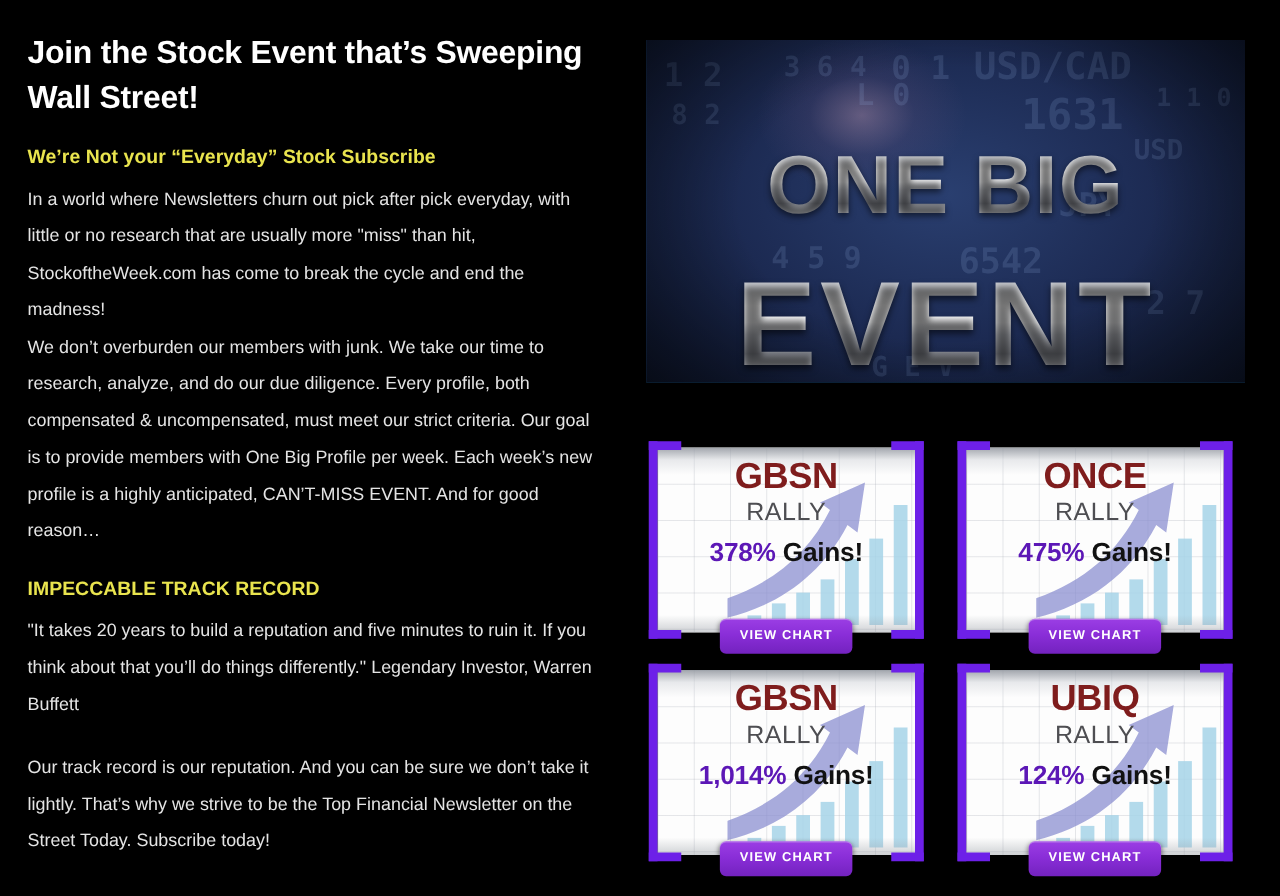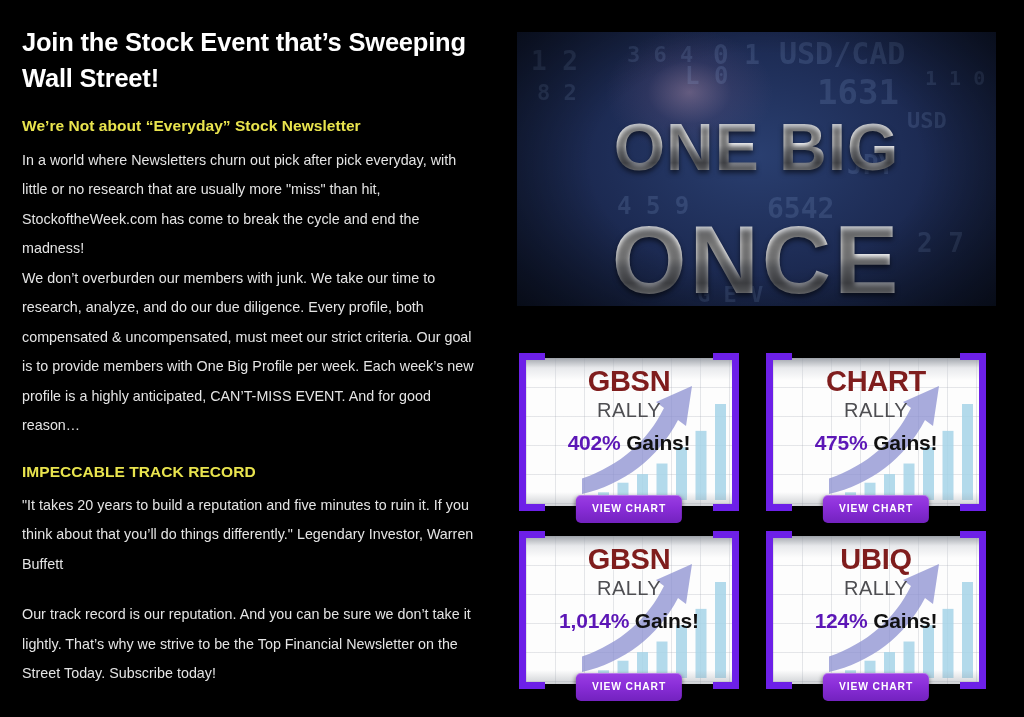--- a/index.html
+++ b/index.html
@@ -251,21 +251,21 @@
 </style>
 </head>
 <body>
 
 <div id="page">
 
   <div id="left-col">
 
     <h1 id="headline">Join the Stock Event that’s Sweeping Wall Street!</h1>
 
-    <h2 class="sub-heading" style="margin-top:0;">We’re Not about “Everyday” Stock Newsletter</h2>
+    <h2 class="sub-heading" style="margin-top:0;">We’re Not your “Everyday” Stock Subscribe</h2>
     <p class="body-par">In a world where Newsletters churn out pick after pick everyday, with little or no research that are usually more "miss" than hit, StockoftheWeek.com has come to break the cycle and end the madness!</p>
 
     <p class="body-par">We don’t overburden our members with junk. We take our time to research, analyze, and do our due diligence. Every profile, both compensated &amp; uncompensated, must meet our strict criteria. Our goal is to provide members with One Big Profile per week. Each week’s new profile is a highly anticipated, CAN’T-MISS EVENT. And for good reason…</p>
 
     <h2 class="sub-heading">IMPECCABLE TRACK RECORD</h2>
     <p class="body-par">"It takes 20 years to build a reputation and five minutes to ruin it. If you think about that you’ll do things differently." Legendary Investor, Warren Buffett</p>
     <p class="body-par spaced">Our track record is our reputation. And you can be sure we don’t take it lightly. That’s why we strive to be the Top Financial Newsletter on the Street Today. Subscribe today!</p>
   </div>
 
   <div id="hero">
@@ -281,21 +281,21 @@
         <span class="ghost" style="left: 14px; top: 14px; font-size: 26px;">1 2</span>
         <span class="ghost" style="left: 20px; top: 48px; font-size: 22px;">8 2</span>
         <span class="ghost" style="left: 100px; top: 160px; font-size: 24px;">4 5 9</span>
         <span class="ghost" style="left: 180px; top: 250px; font-size: 22px;">G E V</span>
         <span class="ghost" style="left: 400px; top: 196px; font-size: 26px;">2 7</span>
         <span class="ghost" style="left: 390px; top: 76px; font-size: 22px;">USD</span>
         <span class="ghost" style="left: 408px; top: 34px; font-size: 20px;">1 1 0</span>
       </div>
     <div id="hero-vignette"></div>
     <div id="hero-line1">ONE BIG</div>
-    <div id="hero-line2">ONCE</div>
+    <div id="hero-line2">EVENT</div>
   </div>
 
   <div id="cards">
       <div class="card">
         <div class="card-inner">
           <div class="grid-bg"></div>
           <svg class="card-art" viewBox="0 0 150 132">
             <rect x="16" y="118.32" width="11" height="7.68" fill="#a6d4e8" opacity="0.85"></rect>
             <rect x="35.5" y="108.72" width="11" height="17.28" fill="#a6d4e8" opacity="0.85"></rect>
             <rect x="55" y="100.08" width="11" height="25.92" fill="#a6d4e8" opacity="0.85"></rect>
@@ -303,21 +303,21 @@
             <rect x="94" y="73.19999999999999" width="11" height="52.800000000000004" fill="#a6d4e8" opacity="0.85"></rect>
             <rect x="113.5" y="56.879999999999995" width="11" height="69.12" fill="#a6d4e8" opacity="0.85"></rect>
             <rect x="133" y="30" width="11" height="96" fill="#a6d4e8" opacity="0.85"></rect>
             <path d="M -22 124 C 30 118, 72 92, 96 46 L 104 52 L 110 12 L 74 28 L 82 34 C 62 74, 28 100, -26 112 Z" fill="#8b8fd0" opacity="0.75"></path>
           </svg>
           <div class="sheen"></div>
           <div class="sheen-b"></div>
           <div class="card-text">
             <div class="ticker">GBSN</div>
             <div class="rally">RALLY</div>
-            <div class="gains"><span class="pct">402%</span><span> Gains!</span></div>
+            <div class="gains"><span class="pct">378%</span><span> Gains!</span></div>
           </div>
         </div>
         <div class="frame">
           <div class="bar left"></div>
           <div class="bar right"></div>
           <div class="bar tl"></div>
           <div class="bar tr"></div>
           <div class="bar bl"></div>
           <div class="bar br"></div>
         </div>
@@ -332,21 +332,21 @@
             <rect x="55" y="100.08" width="11" height="25.92" fill="#a6d4e8" opacity="0.85"></rect>
             <rect x="74.5" y="89.52" width="11" height="36.480000000000004" fill="#a6d4e8" opacity="0.85"></rect>
             <rect x="94" y="73.19999999999999" width="11" height="52.800000000000004" fill="#a6d4e8" opacity="0.85"></rect>
             <rect x="113.5" y="56.879999999999995" width="11" height="69.12" fill="#a6d4e8" opacity="0.85"></rect>
             <rect x="133" y="30" width="11" height="96" fill="#a6d4e8" opacity="0.85"></rect>
             <path d="M -22 124 C 30 118, 72 92, 96 46 L 104 52 L 110 12 L 74 28 L 82 34 C 62 74, 28 100, -26 112 Z" fill="#8b8fd0" opacity="0.75"></path>
           </svg>
           <div class="sheen"></div>
           <div class="sheen-b"></div>
           <div class="card-text">
-            <div class="ticker">CHART</div>
+            <div class="ticker">ONCE</div>
             <div class="rally">RALLY</div>
             <div class="gains"><span class="pct">475%</span><span> Gains!</span></div>
           </div>
         </div>
         <div class="frame">
           <div class="bar left"></div>
           <div class="bar right"></div>
           <div class="bar tl"></div>
           <div class="bar tr"></div>
           <div class="bar bl"></div>

